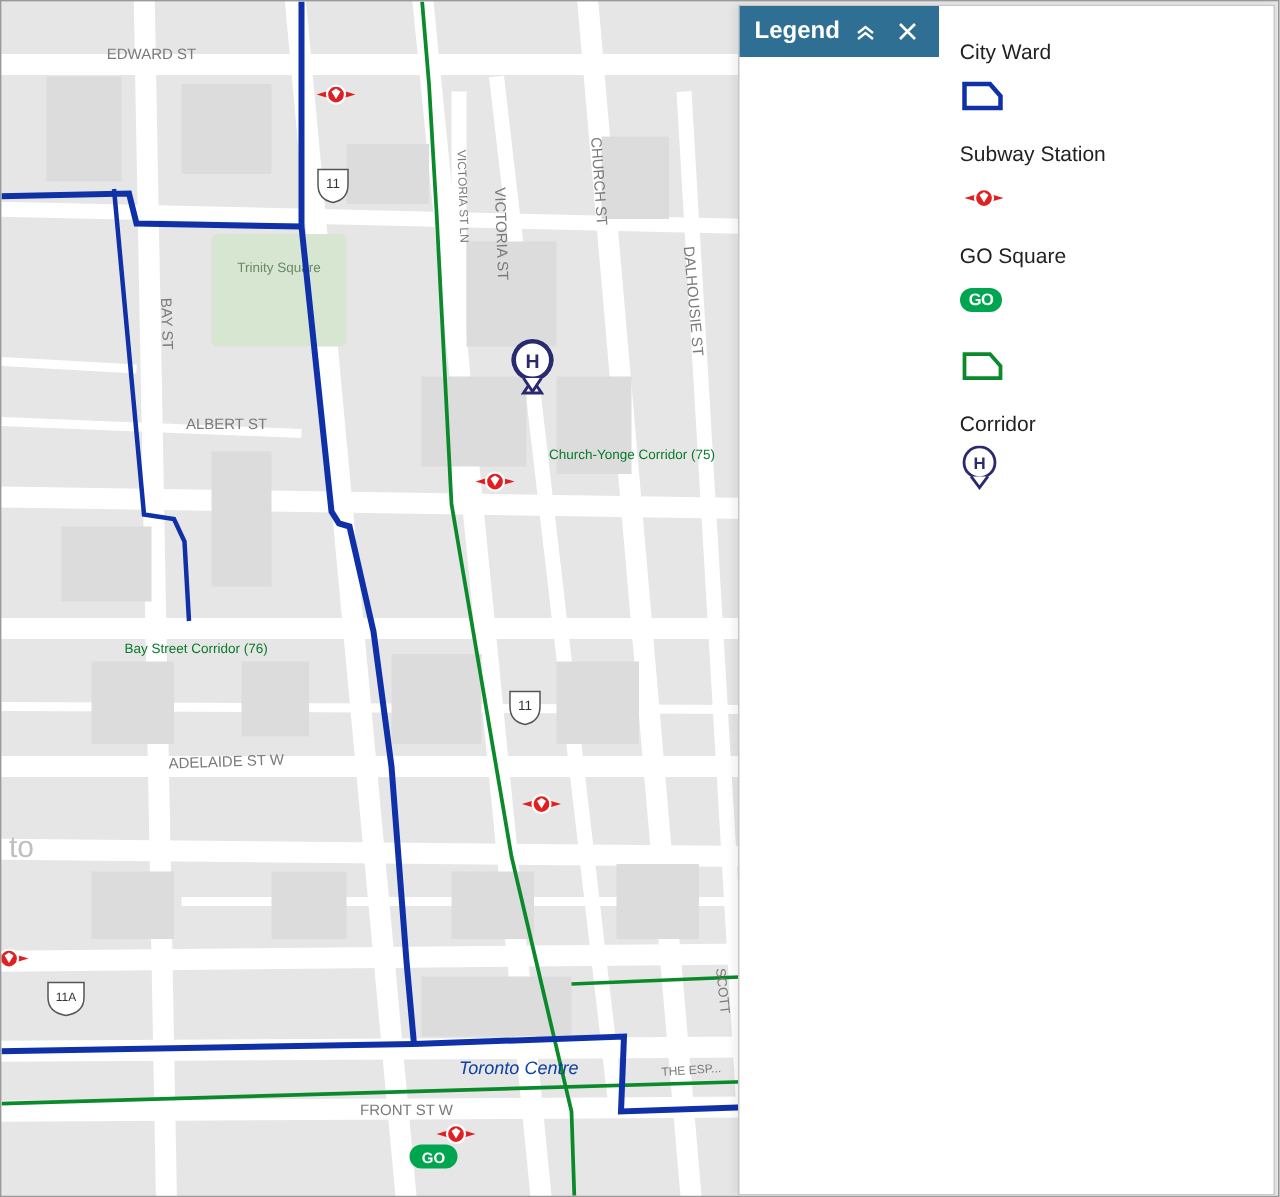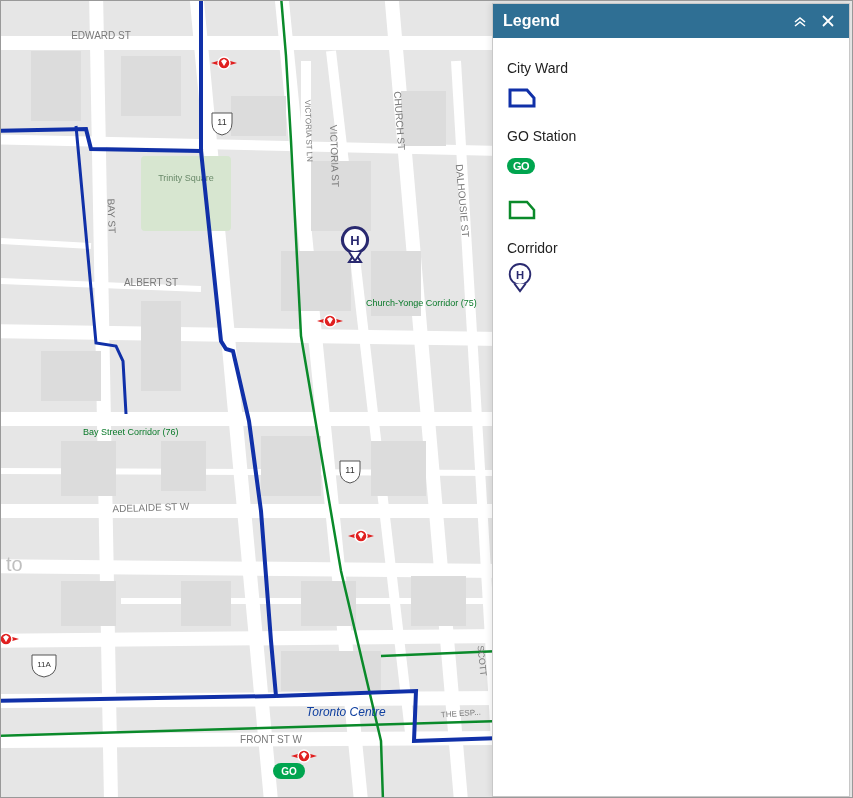--- a/index.html
+++ b/index.html
@@ -32,21 +32,21 @@
   .centre-label { font-size: 12px; fill: #1040a0; font-style: italic; font-weight: 500; }
   .ttc-marker, .go-marker, .hosp-marker, .hwy-marker { pointer-events: none; }
   .hwy-shield { fill: #fff; stroke: #555; stroke-width:1; }
   
   .legend {
     position: absolute; right: 2px; top: 2px;
     width: 358px; height: 794px;
     background: #ffffff;
     border: 1px solid #c8c8c8;
     box-shadow: -2px 0 6px rgba(0,0,0,0.08);
-    display: flex; flex-direction: column;
+    display: flex; flex-direction: row;
   }
   .legend-header {
     background: #2f6f94;
     color: #fff;
     height: 34px;
     display: flex; align-items: center;
     padding: 0 10px;
   }
   .legend-title { font-size: 16px; font-weight: 600; flex: 1; }
   .legend-header .icon-btn {
@@ -236,23 +236,31 @@
 
     <div class="legend-item">
       <div class="item-label">City Ward</div>
       <div class="item-symbol">
         <svg class="sym-ward" viewBox="0 0 30 22">
             <path d="M3 19 L3 3 L20 3 L27 11 L27 19 Z" fill="none" stroke="#1030a8" stroke-width="3"></path>
           </svg>
       </div>
     </div>
 
-
-    <div class="legend-item">
-      <div class="item-label">GO Station</div>
+    <div class="legend-item">
+      <div class="item-label">Subway Station</div>
+      <div class="item-symbol">
+        <svg width="34" height="20" viewBox="-2 0 32 20">
+            <use href="#ttcSym"></use>
+          </svg>
+      </div>
+    </div>
+
+    <div class="legend-item">
+      <div class="item-label">GO Square</div>
       <div class="item-symbol">
         <span class="go-badge">GO</span>
       </div>
     </div>
 
     <div class="legend-item">
       <div class="item-symbol">
         <svg class="sym-nbhd" viewBox="0 0 30 22">
             <path d="M3 19 L3 3 L20 3 L27 11 L27 19 Z" fill="none" stroke="#0a8a2a" stroke-width="2.5"></path>
           </svg>

